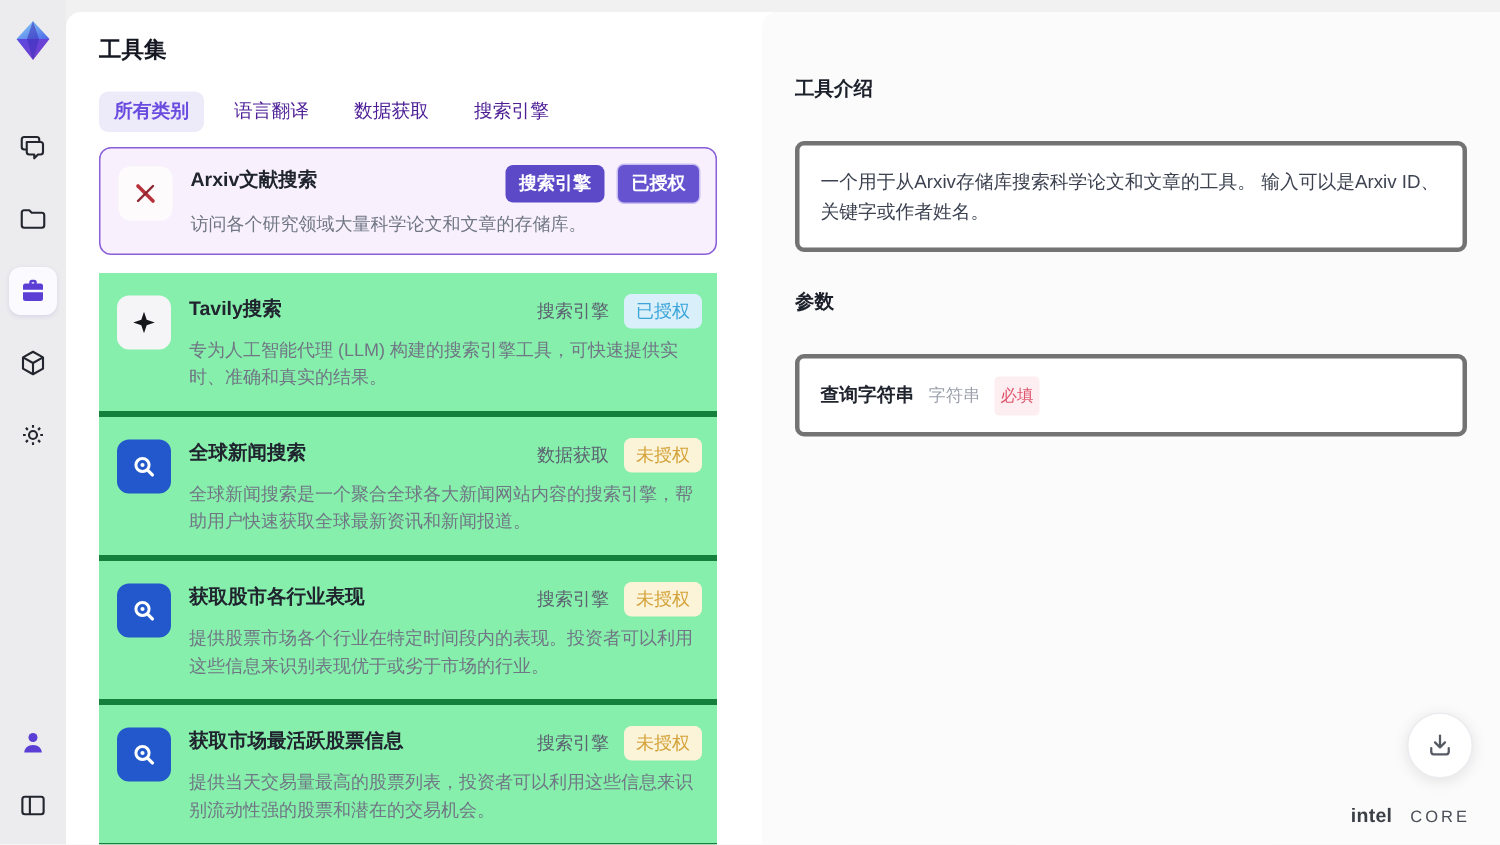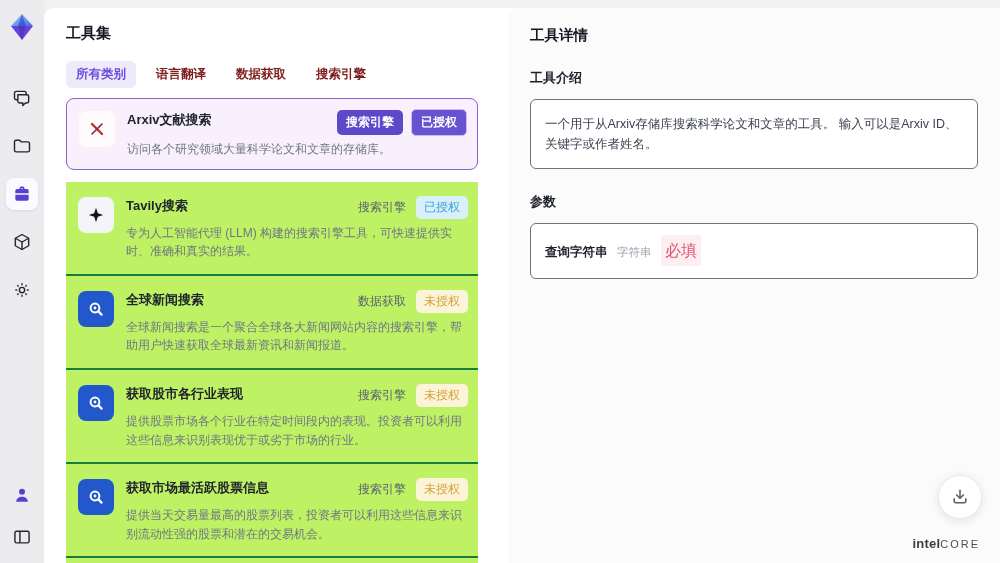--- a/index.html
+++ b/index.html
@@ -25,28 +25,28 @@
   .rail-bottom { position:absolute; bottom:10px; display:flex; flex-direction:column; gap:10px; align-items:center; }
   
   .list-panel {
     position:absolute; left:44px; top:8px; width:520px; height:555px;
     background:#ffffff; border-top-left-radius:10px; border-top-right-radius:10px;
     padding:16px 0 0 22px; overflow:hidden;
   }
   .list-title { font-size:15px; font-weight:bold; color:#151822; }
   .tabs { display:flex; align-items:flex-start; gap:10px; margin-top:18px; }
   .tab {
-    border:none; background:transparent; font-size:12.5px; color:#7f1d1d; cursor:pointer;
-    padding:5px 10px; border-radius:6px; font-family:inherit;font-weight:bold;
+    border:none; background:transparent; font-size:12.5px; color:#4c1d95; cursor:pointer;
+    padding:5px 10px; border-radius:6px; font-family:inherit;
   }
   .tab.active { background:#edeafa; color:#6a4be0; font-weight:bold; }
   .cards { margin-top:10px; width:412px; }
   .card {
     display:flex; gap:12px; padding:13px 10px 13px 12px; cursor:pointer;
-    border-bottom:2px solid #15803d; background:#bef264;
+    border-bottom:4px solid #15803d; background:#86efac;
   }
   .card.selected {
     border:1.5px solid #8a5fd8; background:#f8f1fd; border-radius:8px;
     padding:10px 10px 10px 12px; margin-bottom:12px;
   }
   .ticon {
     flex:0 0 36px; width:36px; height:36px; border-radius:8px;
     display:flex; align-items:center; justify-content:center; margin-top:2px;
   }
   .ticon.light { background:#f5f4f6; }
@@ -69,36 +69,36 @@
   .vs-thumb { position:absolute; top:12px; left:1px; width:7px; height:188px; background:#bdbdc1; border-radius:4px; }
   .vs-down { position:absolute; bottom:0; left:2px; font-size:8px; color:#141414; }
   
   .detail-panel {
     position:absolute; left:508px; top:8px; width:492px; height:555px;
     background:#fbfbfc; border-top-left-radius:10px; padding:18px 22px 0 22px;
   }
   .detail-title { font-size:14.5px; font-weight:bold; color:#151822; }
   .section-h { font-size:13px; font-weight:bold; color:#1c202a; margin-top:24px; }
   .box {
-    margin-top:12px; background:#ffffff; border:1px solid #737373; border-radius:6px;
+    margin-top:26px; background:#ffffff; border:3px solid #737373; border-radius:6px;
     padding:14px 14px; font-size:12.5px; color:#3c4250; line-height:1.6;
   }
   .param-name { font-size:12.5px; font-weight:bold; color:#20242e; }
   .param-type { font-size:11.5px; color:#9aa0ab; margin-left:6px; }
-  .param-required { font-size:16px; color:#e0566f; background:#fdeef1; padding:7px 4px; border-radius:3px; margin-left:6px; }
+  .param-required { font-size:11px; color:#e0566f; background:#fdeef1; padding:7px 4px; border-radius:3px; margin-left:6px; }
   .param-desc { font-size:12px; color:#545b68; margin-top:9px; }
   
   .fab {
     position:absolute; right:18px; bottom:44px; width:44px; height:44px; border-radius:50%;
     background:#ffffff; border:1px solid #ececf0; box-shadow:0 2px 10px rgba(0,0,0,.10);
     display:flex; align-items:center; justify-content:center; cursor:pointer;
   }
   .brand { position:absolute; right:20px; bottom:12px; color:#3a3f46; font-size:13px; }
   .brand b { font-weight:bold; letter-spacing:.2px; }
-  .brand .core { font-size:11px; letter-spacing:2px; margin-left:0; color:#4a4f57; }
+  .brand .core { font-size:11px; letter-spacing:2px; margin-left:12px; color:#4a4f57; }
   svg { display:block; }
 </style>
 </head>
 <body>
 
 <div class="rail">
   <div class="logo">
     <svg width="30" height="30" viewBox="0 0 30 30">
       <defs>
         <linearGradient id="lg1" x1="0" y1="0" x2="1" y2="1">
@@ -294,21 +294,20 @@
   </div>
 
   <div class="vscroll">
     <div class="vs-up">▲</div>
     <div class="vs-thumb"></div>
     <div class="vs-down">▼</div>
   </div>
 </div>
 
 <div class="detail-panel">
-  <div class="detail-title">工具详情</div>
 
   <div class="section-h">工具介绍</div>
   <div class="box">
     <span>一个用于从Arxiv存储库搜索科学论文和文章的工具。 输入可以是Arxiv ID、关键字或作者姓名。</span>
   </div>
 
   <div class="section-h">参数</div>
   <div class="box">
     <div>
       <span class="param-name">查询字符串</span>

